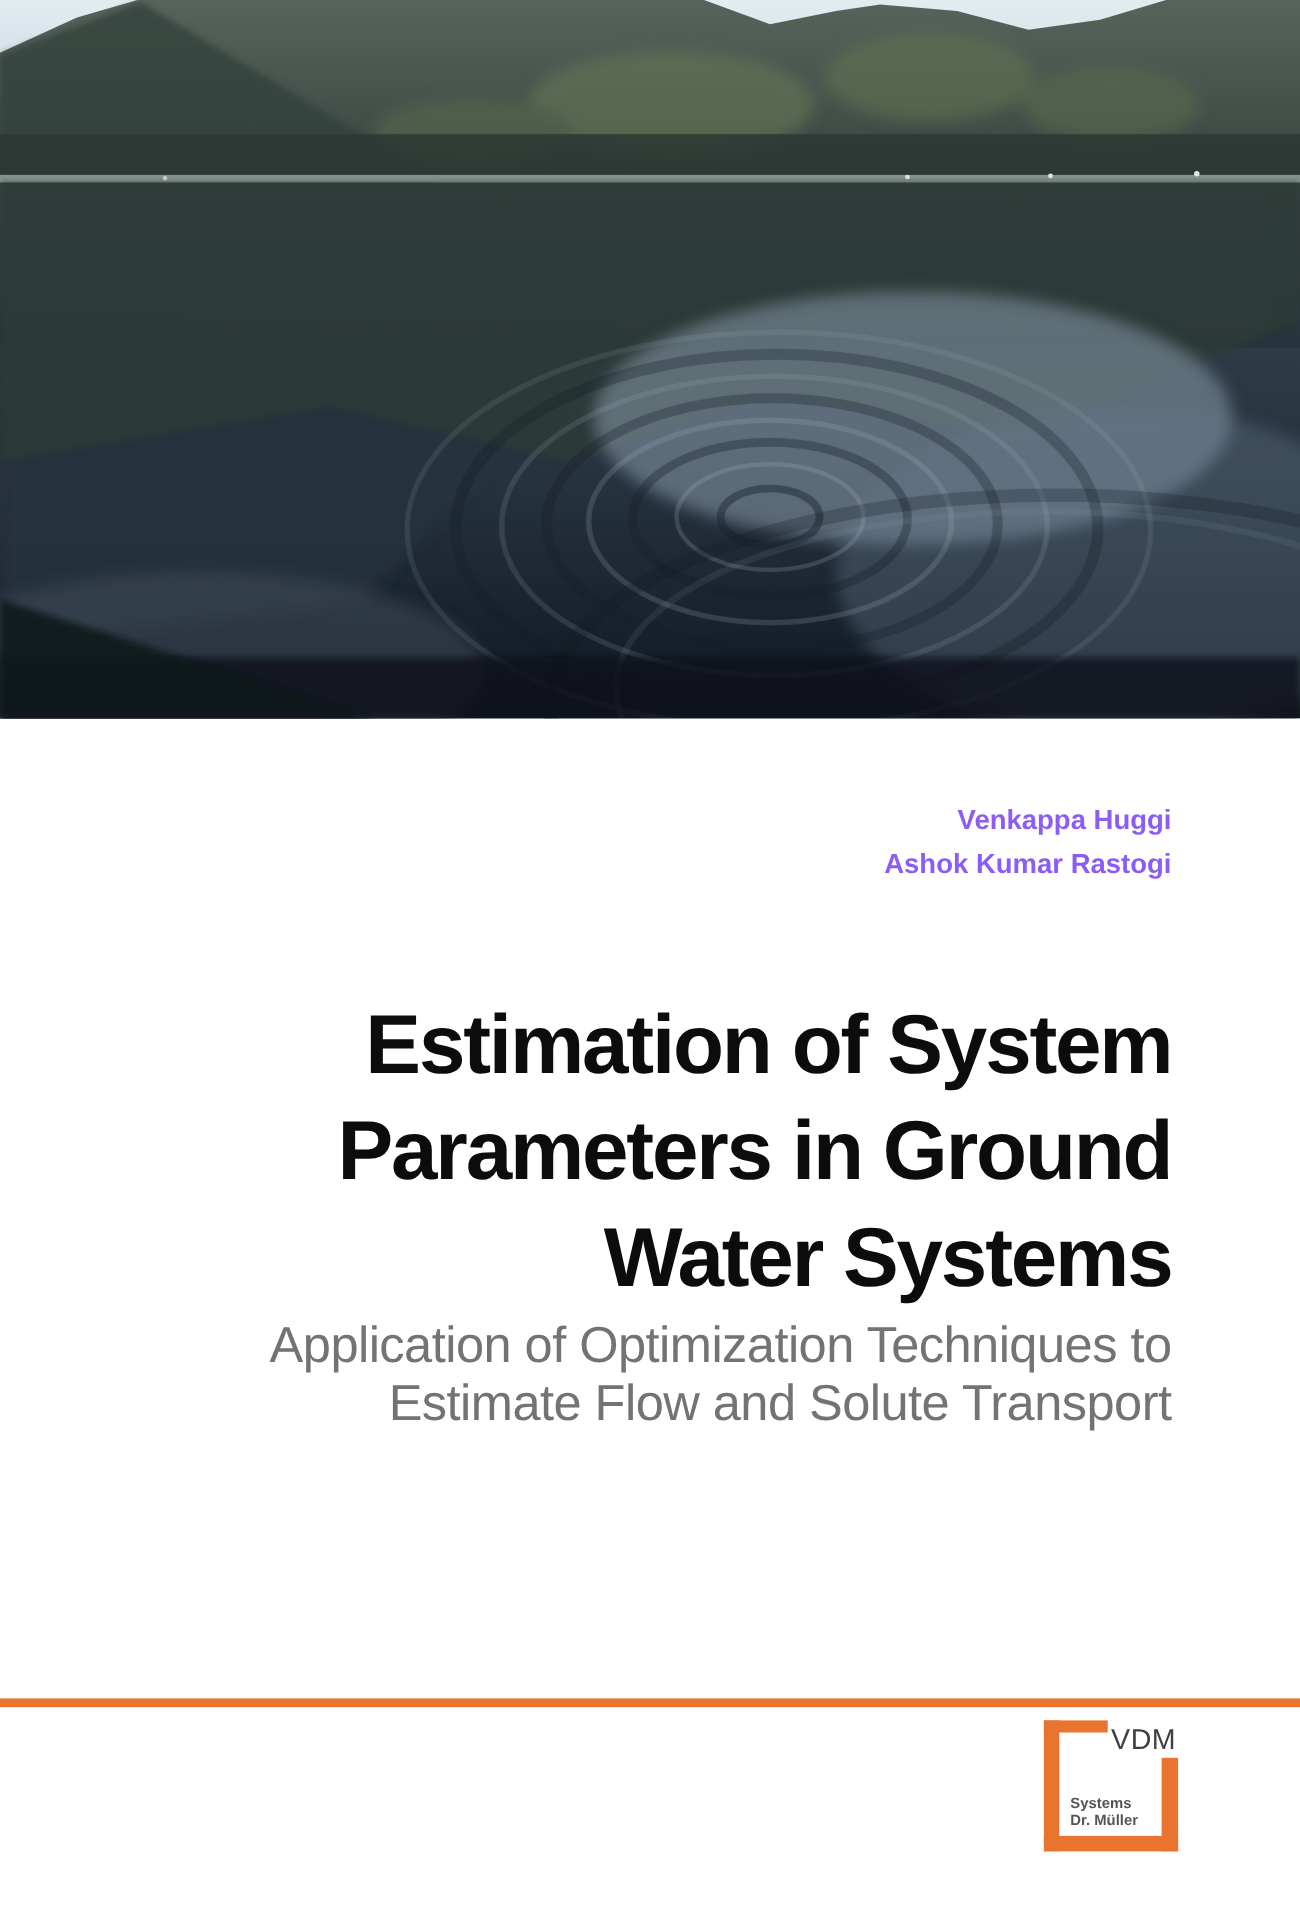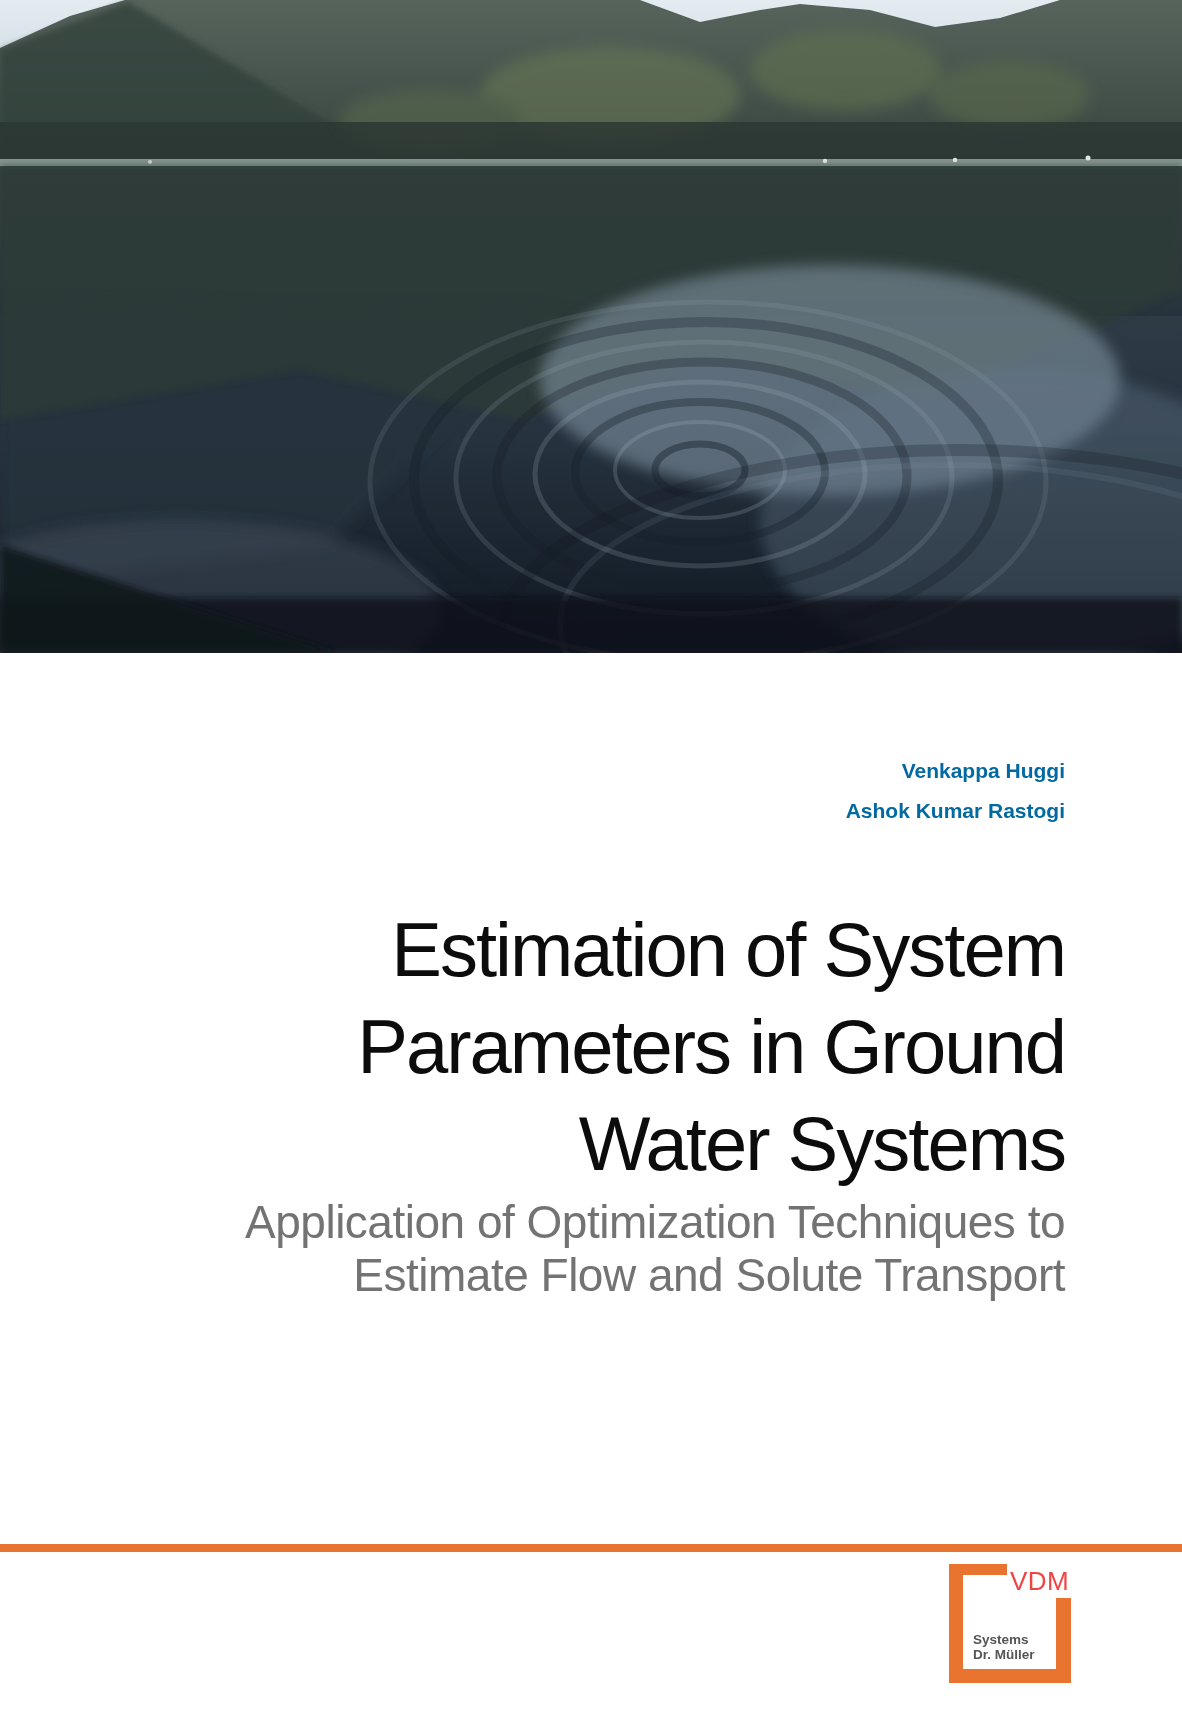--- a/index.html
+++ b/index.html
@@ -3,44 +3,44 @@
 <meta charset="utf-8">
 <style>
   html,body{margin:0;padding:0;background:#ffffff;}
   .page{
     position:relative;width:1182px;height:1732px;background:#ffffff;
     font-family:"Liberation Sans","DejaVu Sans",sans-serif;overflow:hidden;
   }
   .photo{position:absolute;left:0;top:0;width:1182px;height:653px;}
   .photo svg{display:block;width:100%;height:100%;}
   .authors{
-    position:absolute;top:751px;right:117px;text-align:right;
-    font-weight:bold;font-size:21px;line-height:40px;color:#0369a1;
+    position:absolute;top:726px;right:117px;text-align:right;
+    font-weight:bold;font-size:25px;line-height:40px;color:#8b5cf6;
   }
   .title{
     position:absolute;top:901px;right:117px;margin:0;text-align:right;
-    font-size:76px;line-height:97px;font-weight:normal;color:#0c0c0c;
+    font-size:76px;line-height:97px;font-weight:bold;color:#0c0c0c;
     letter-spacing:-2px;
   }
   .title span,.subtitle span{display:block;}
   .subtitle{
     position:absolute;top:1196px;right:117px;margin:0;text-align:right;
     font-size:46px;line-height:53px;font-weight:400;color:#737373;
     letter-spacing:-0.5px;
   }
   .rule{position:absolute;left:0;top:1544px;width:1182px;height:8px;}
   .vdm{position:absolute;left:949px;top:1564px;width:122px;height:119px;}
   .vdm-bar{position:absolute;}
   .vdm-bar.b-left{left:0;top:0;width:14px;height:119px;}
   .vdm-bar.b-top{left:0;top:0;width:58px;height:11px;}
   .vdm-bar.b-right{right:0;top:34px;width:15px;height:85px;}
   .vdm-bar.b-bottom{left:0;bottom:0;width:122px;height:14px;}
   .vdm-acronym{
     position:absolute;left:61px;top:4px;font-size:26px;line-height:26px;
-    color:#ef4444;letter-spacing:0.5px;font-weight:400;
+    color:#404040;letter-spacing:0.5px;font-weight:400;
   }
   .vdm-name{
     position:absolute;left:24px;top:68px;font-size:13.5px;line-height:15px;
     color:#555555;font-weight:bold;
   }
 </style>
 </head>
 <body>
 
 <div class="page">

